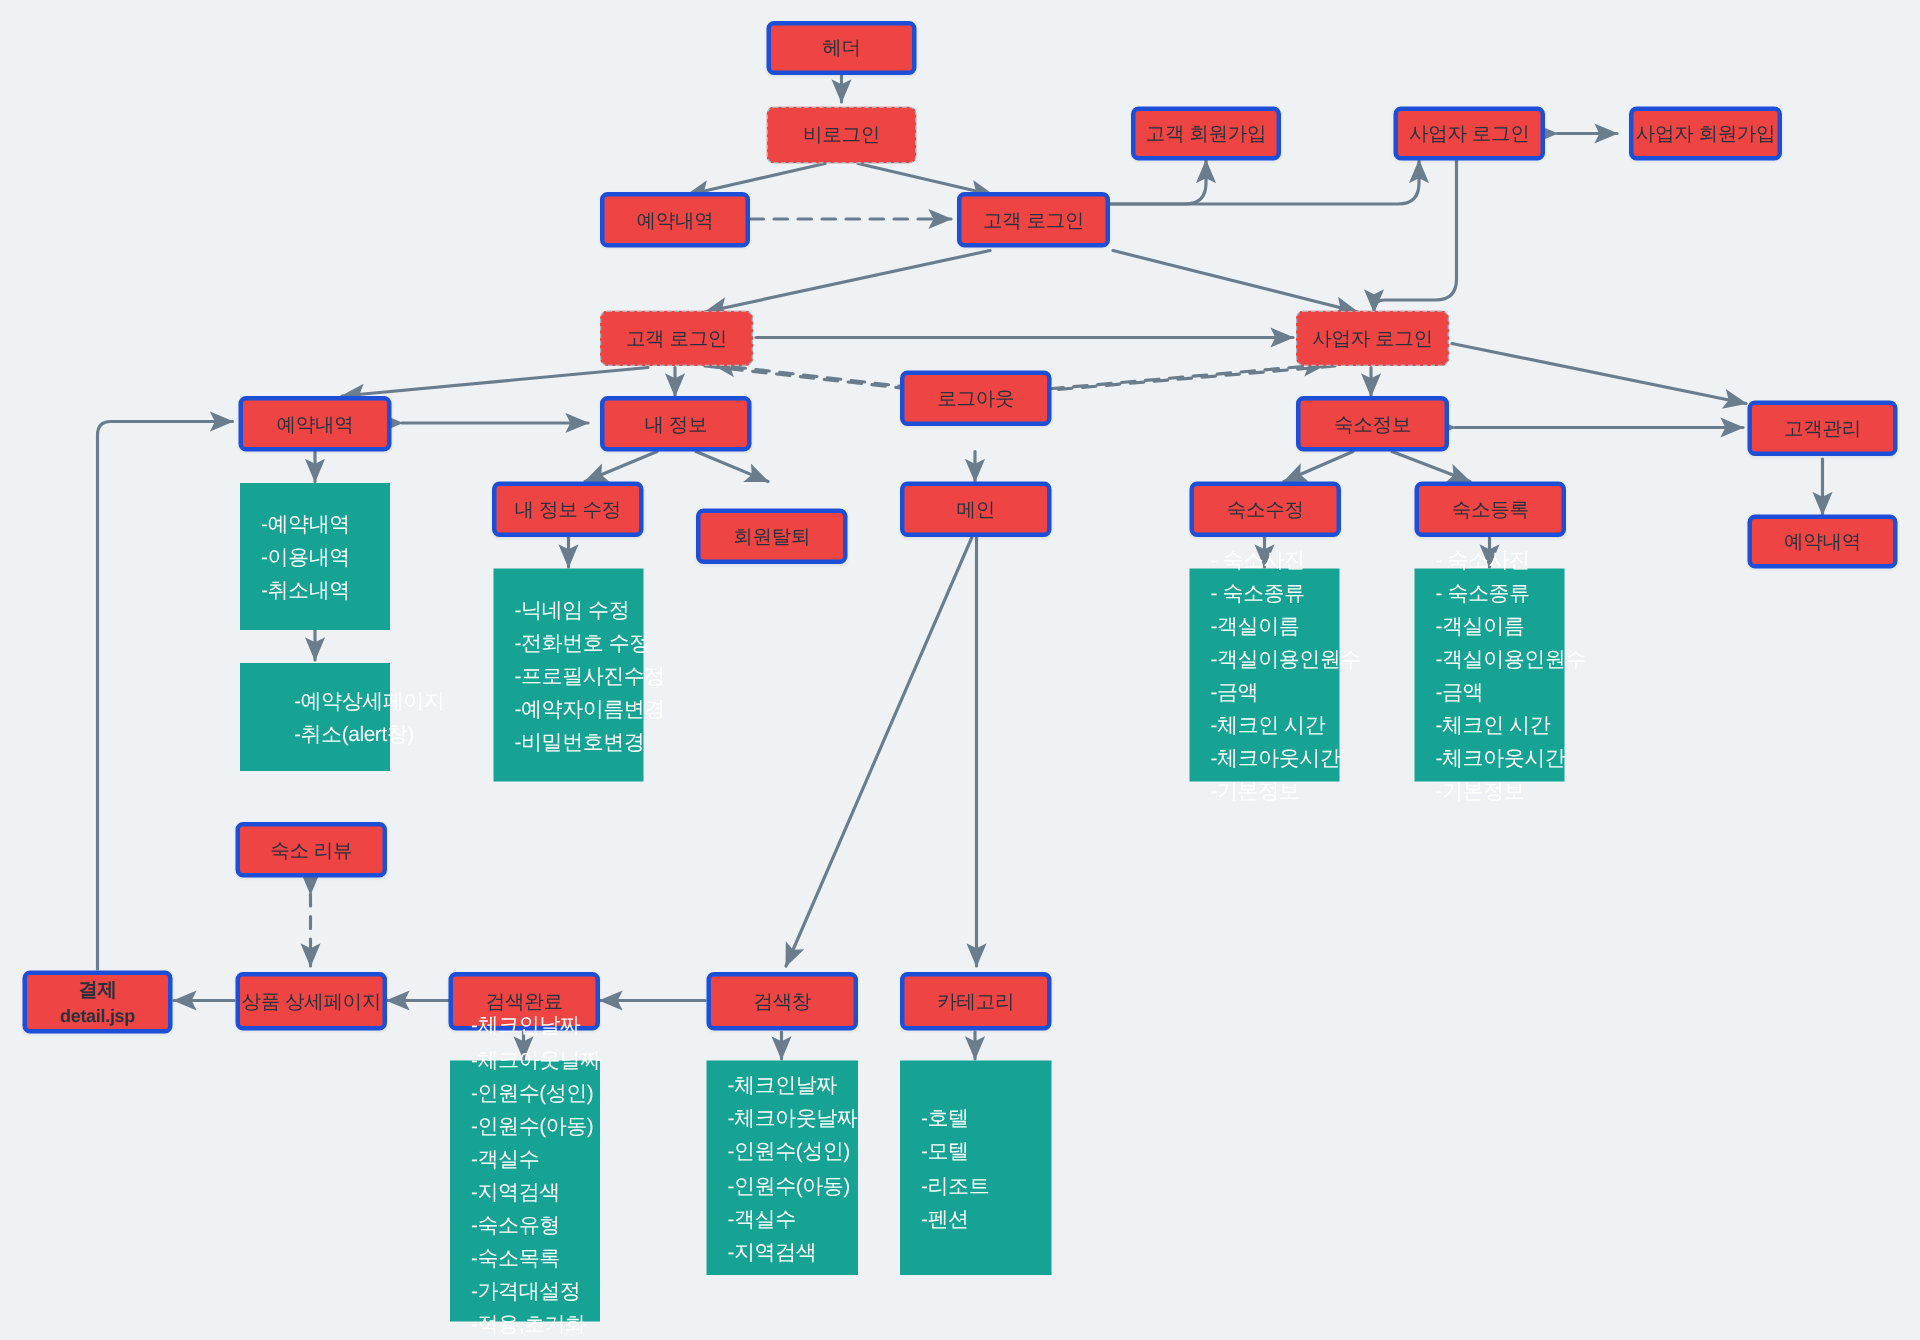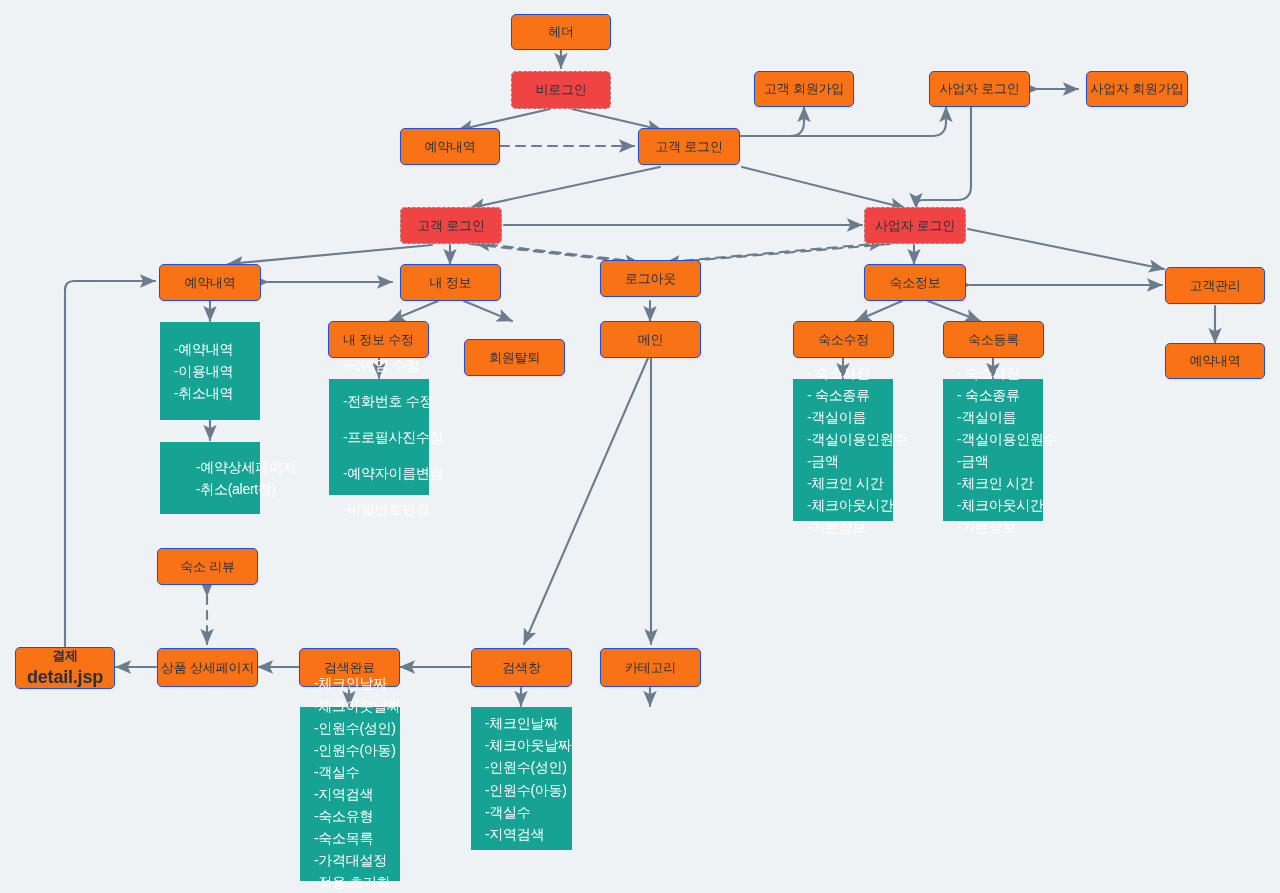--- a/index.html
+++ b/index.html
@@ -6,34 +6,34 @@
   body{
     width:1280px;height:893px;
     background:#eef2f5;
     font-family:"Liberation Sans","DejaVu Sans",sans-serif;
     overflow:hidden;
   }
   #canvas{position:relative;width:1280px;height:893px;}
   svg.edges{position:absolute;left:0;top:0;width:1280px;height:893px;pointer-events:none;}
   .node{
     position:absolute;box-sizing:border-box;
-    background:#f97316;border-radius:5px;
-    border:1px solid #1d4ed8;
+    background:#ef4444;border-radius:5px;
+    border:3px solid #1d4ed8;
     box-shadow:0 1px 2px rgba(30,45,60,.07);
     display:flex;align-items:center;justify-content:center;
     text-align:center;
     color:#28323c;font-size:13px;line-height:1.35;
     letter-spacing:-.2px;
   }
   .node.dashed{
     background:#ef4444;
     border:1px dashed #a8b4c0;
     box-shadow:none;
   }
-  .node .sub{display:block;font-size:18px;}
+  .node .sub{display:block;font-size:12px;}
   .panel{
     position:absolute;box-sizing:border-box;
     background:#16a394;
     color:#ffffff;
     font-size:14px;line-height:1.58;
     letter-spacing:-.3px;
     padding:0 14px;
     display:flex;flex-direction:column;justify-content:center;
     white-space:pre;
   }
@@ -193,21 +193,21 @@
     </div>
 
   <div class="node" style="left:159px;top:264px;width:102px;height:37px;">
       <span>예약내역</span>
     </div>
 
   <div class="node" style="left:400px;top:264px;width:101px;height:37px;">
       <span>내 정보</span>
     </div>
 
-  <div class="node" style="left:600px;top:260px;width:101px;height:37px;justify-content:center;">
+  <div class="node" style="left:600px;top:247px;width:101px;height:37px;justify-content:center;">
       <span>로그아웃</span>
     </div>
 
   <div class="node" style="left:864px;top:264px;width:102px;height:37px;">
       <span>숙소정보</span>
     </div>
 
   <div class="node" style="left:1165px;top:267px;width:100px;height:37px;">
       <span>고객관리</span>
     </div>
@@ -256,19 +256,20 @@
   <div class="node" style="left:471px;top:648px;width:101px;height:39px;">
       <span>검색창</span>
     </div>
 
   <div class="node" style="left:600px;top:648px;width:101px;height:39px;">
       <span>카테고리</span>
     </div>
 
   <div class="panel" style="left:160px;top:322px;width:100px;height:98px;"><span>-예약내역</span><span>-이용내역</span><span>-취소내역</span></div>
   <div class="panel" style="left:160px;top:442px;width:100px;height:72px;padding-left:36px;"><span>-예약상세페이지</span><span>-취소(alert창)</span></div>
-  <div class="panel" style="left:329px;top:379px;width:100px;height:116px;gap:14px;"><span>-닉네임 수정</span><span>-전화번호 수정</span><span>-프로필사진수정</span><span>-예약자이름변경</span><span>-비밀번호변경</span></div>
+  <div class="panel" style="left:329px;top:379px;width:100px;height:142px;"><span>-닉네임 수정</span><span>-전화번호 수정</span><span>-프로필사진수정</span><span>-예약자이름변경</span><span>-비밀번호변경</span></div>
   <div class="panel" style="left:793px;top:379px;width:100px;height:142px;"><span>- 숙소사진</span><span>- 숙소종류</span><span>-객실이름</span><span>-객실이용인원수</span><span>-금액</span><span>-체크인 시간</span><span>-체크아웃시간</span><span>-기본정보</span></div>
   <div class="panel" style="left:943px;top:379px;width:100px;height:142px;"><span>- 숙소사진</span><span>- 숙소종류</span><span>-객실이름</span><span>-객실이용인원수</span><span>-금액</span><span>-체크인 시간</span><span>-체크아웃시간</span><span>-기본정보</span></div>
   <div class="panel" style="left:300px;top:707px;width:100px;height:174px;"><span>-체크인날짜</span><span>-체크아웃날짜</span><span>-인원수(성인)</span><span>-인원수(아동)</span><span>-객실수</span><span>-지역검색</span><span>-숙소유형</span><span>-숙소목록</span><span>-가격대설정</span><span>-적용,초기화</span><span>-지도</span></div>
   <div class="panel" style="left:471px;top:707px;width:101px;height:143px;"><span>-체크인날짜</span><span>-체크아웃날짜</span><span>-인원수(성인)</span><span>-인원수(아동)</span><span>-객실수</span><span>-지역검색</span></div>
+  <div class="panel" style="left:600px;top:707px;width:101px;height:143px;"><span>-호텔</span><span>-모텔</span><span>-리조트</span><span>-펜션</span></div>
 
 </div>
 
 </body></html>

